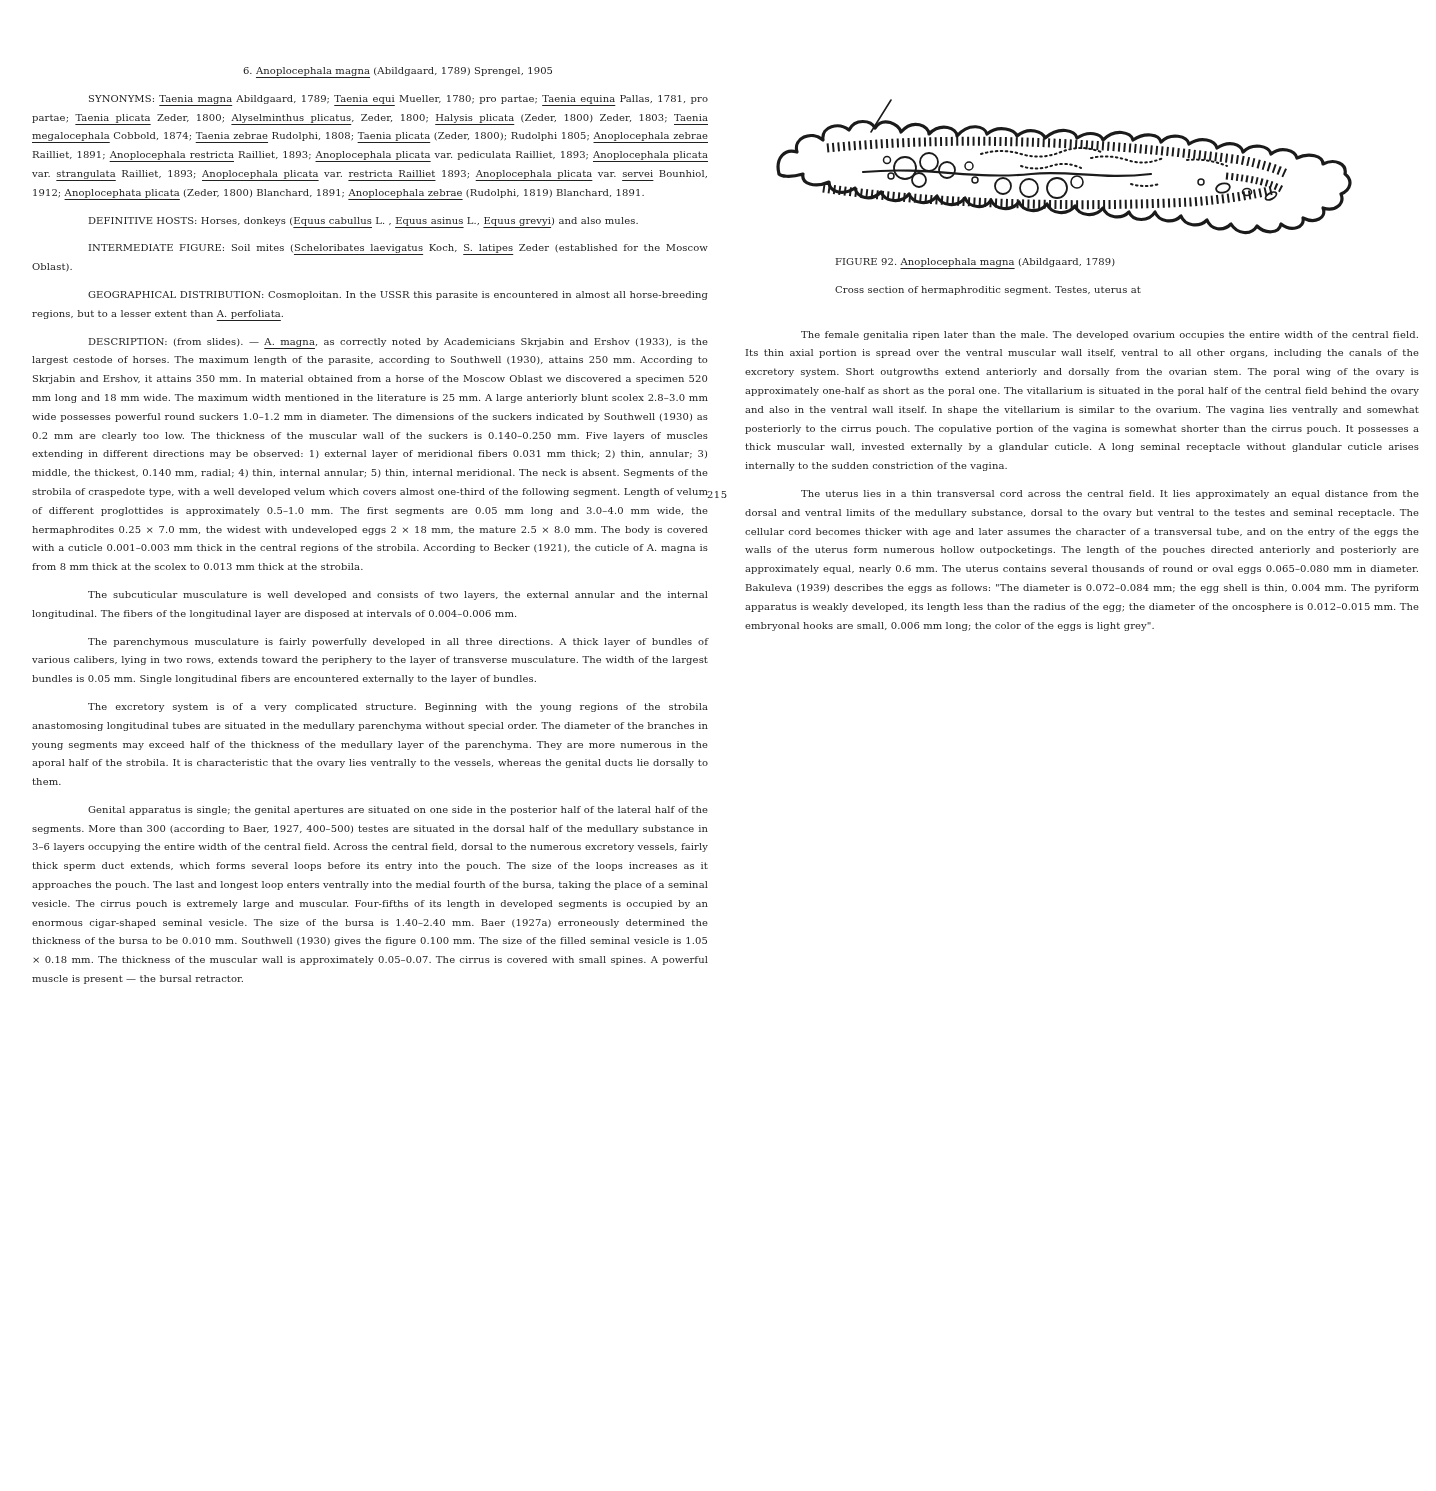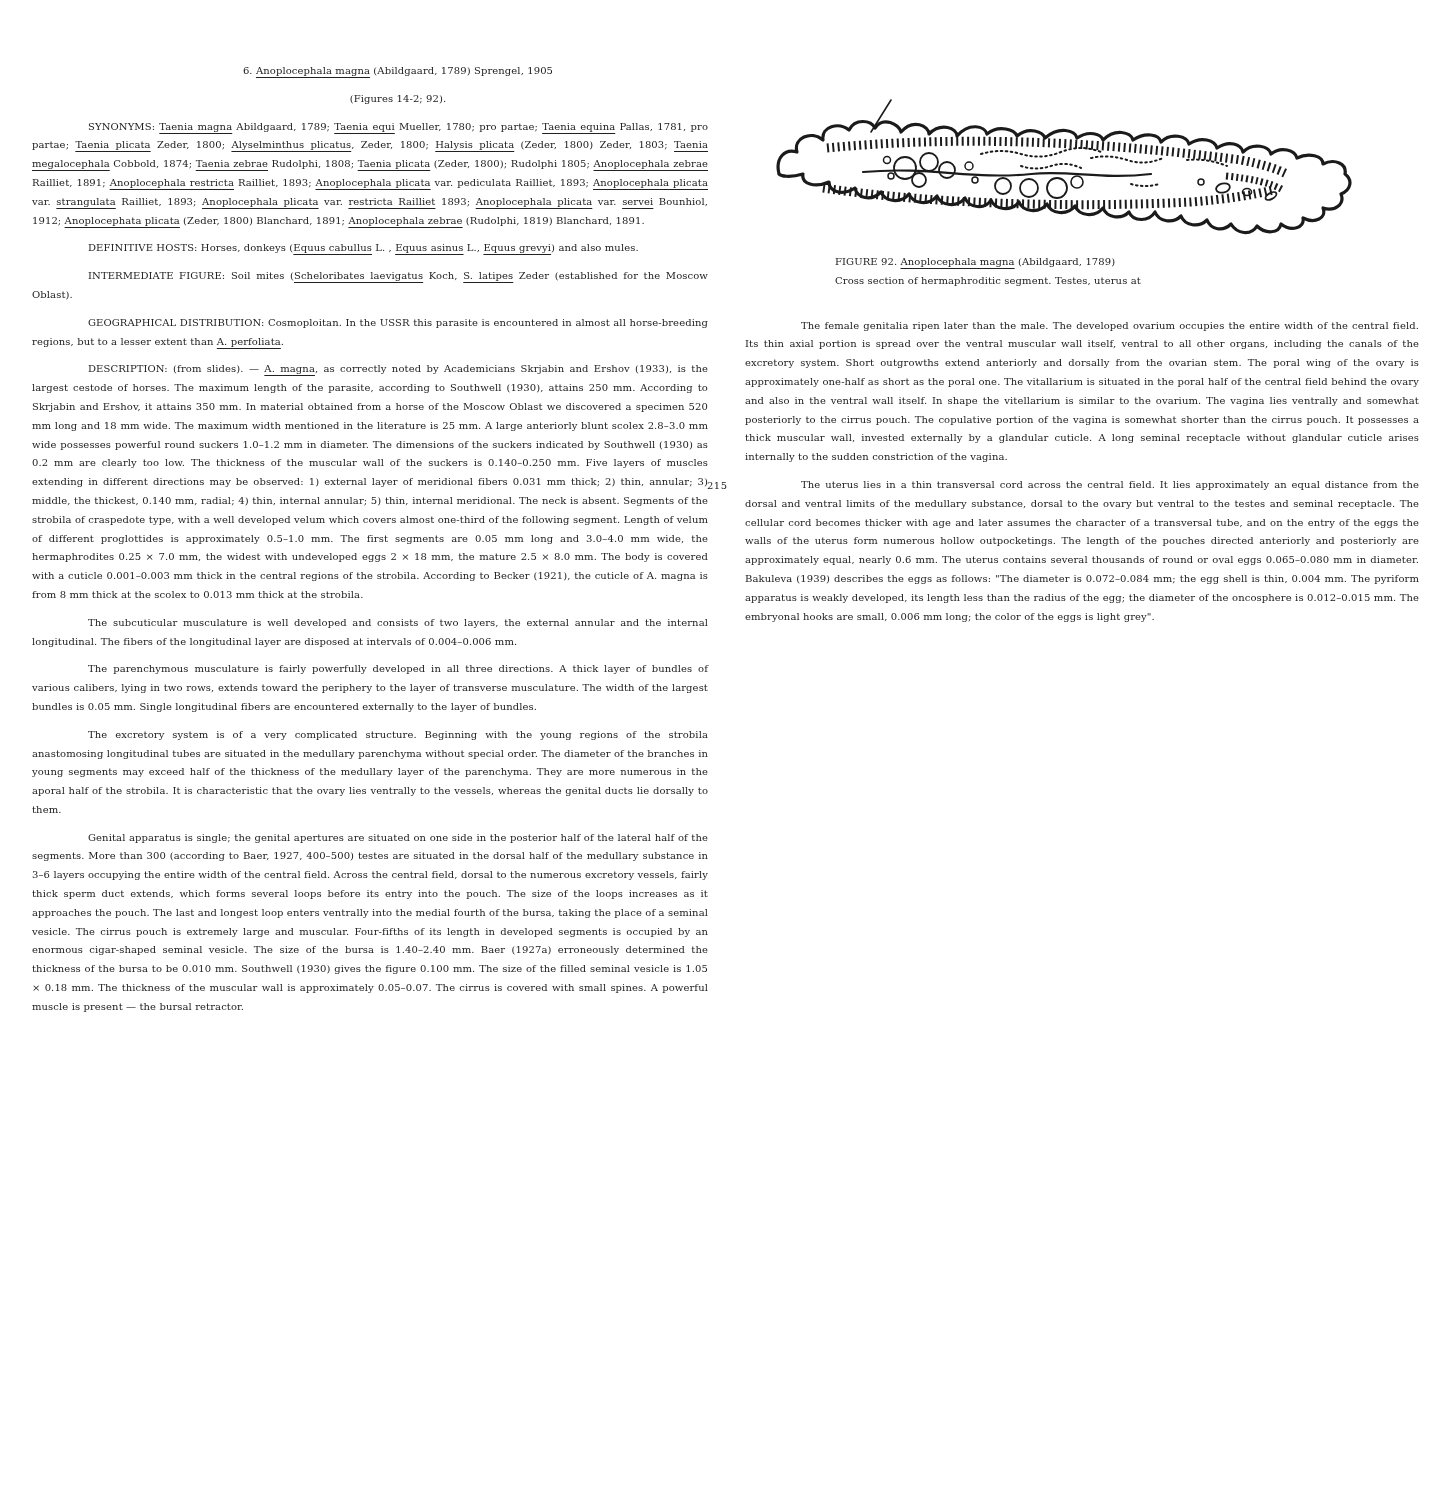--- a/index.html
+++ b/index.html
@@ -20,34 +20,33 @@
   }
   .col-left  { left:32px;  top:62px; width:676px; }
   .col-right { left:745px; top:96px; width:674px; }
   p.para { text-indent:56px; margin-bottom:9px; }
   .u { text-decoration:underline; text-underline-offset:2.5px; }
   .heading-line { text-align:center; text-indent:0; margin-bottom:6px; }
   .figures-line { text-align:center; text-indent:0; margin-bottom:23px; }
   .figure-wrap { margin:0 0 12px 26px; }
   .figure-wrap svg { display:block; }
   .fig-caption { margin-left:90px; text-align:left; text-indent:0; }
-  .fig-caption-label { }
+  .fig-caption-label { margin-bottom:9px; }
   .right-paras { margin-top:26px; }
   .uterus-wrap { position:relative; }
   .page-marker {
     position:absolute; left:-38px; top:1px;
     letter-spacing:0.5px;
   }
 </style>
 </head>
 <body>
 
 <div class="col col-left">
   <p class="para heading-line"><span>6.  </span><span class="u">Anoplocephala magna</span><span> (Abildgaard, 1789) Sprengel, 1905</span></p>
-  <p class="para figures-line">(Figures 14-2;  92).</p>
 
   <p class="para"><span>SYNONYMS:  </span><span class="u">Taenia magna</span><span> Abildgaard, 1789;  </span><span class="u">Taenia equi</span><span> Mueller, 1780; pro partae; </span><span class="u">Taenia equina</span><span> Pallas, 1781, pro partae;  </span><span class="u">Taenia plicata</span><span> Zeder, 1800; </span><span class="u">Alyselminthus plicatus</span><span>, Zeder, 1800;  </span><span class="u">Halysis plicata</span><span> (Zeder, 1800) Zeder, 1803; </span><span class="u">Taenia megalocephala</span><span> Cobbold, 1874;  </span><span class="u">Taenia zebrae</span><span> Rudolphi, 1808;  </span><span class="u">Taenia plicata</span><span> (Zeder, 1800);  Rudolphi 1805;  </span><span class="u">Anoplocephala zebrae</span><span> Railliet, 1891; </span><span class="u">Anoplocephala restricta</span><span> Railliet, 1893;  </span><span class="u">Anoplocephala plicata</span><span> var.  pediculata Railliet, 1893;  </span><span class="u">Anoplocephala plicata</span><span> var. </span><span class="u">strangulata</span><span> Railliet, 1893;  </span><span class="u">Anoplocephala plicata</span><span> var.  </span><span class="u">restricta Railliet</span><span> 1893;  </span><span class="u">Anoplocephala plicata</span><span> var. </span><span class="u">servei</span><span> Bounhiol, 1912;  </span><span class="u">Anoplocephata plicata</span><span> (Zeder, 1800)  Blanchard, 1891;  </span><span class="u">Anoplocephala zebrae</span><span> (Rudolphi, 1819) Blanchard, 1891.</span></p>
   <p class="para"><span>DEFINITIVE HOSTS:  Horses, donkeys (</span><span class="u">Equus cabullus</span><span> L. , </span><span class="u">Equus asinus</span><span> L., </span><span class="u">Equus grevyi</span><span>) and also mules.</span></p>
   <p class="para"><span>INTERMEDIATE FIGURE:  Soil mites (</span><span class="u">Scheloribates laevigatus</span><span> Koch, </span><span class="u">S. latipes</span><span> Zeder (established for the Moscow Oblast).</span></p>
   <p class="para"><span>GEOGRAPHICAL DISTRIBUTION:  Cosmoploitan.  In the USSR this parasite is encountered in almost all horse-breeding regions, but to a lesser extent than </span><span class="u">A. perfoliata</span><span>.</span></p>
   <p class="para"><span>DESCRIPTION:  (from slides).  — </span><span class="u">A. magna</span><span>, as correctly noted by Academicians Skrjabin and Ershov (1933), is the largest cestode of horses.  The maximum length of the parasite, according to Southwell (1930), attains 250 mm.  According to Skrjabin and Ershov, it attains 350 mm.  In material obtained from a horse of the Moscow Oblast we discovered a specimen 520 mm long and 18 mm wide.  The maximum width mentioned in the literature is 25 mm.  A large anteriorly blunt scolex 2.8–3.0 mm wide possesses powerful round suckers 1.0–1.2 mm in diameter. The dimensions of the suckers indicated by Southwell (1930) as 0.2 mm are clearly too low.  The thickness of the muscular wall of the suckers is 0.140–0.250 mm. Five layers of muscles extending in different directions may be observed:  1)  external layer of meridional fibers 0.031 mm thick;  2)  thin, annular;  3)  middle, the thickest, 0.140 mm, radial;  4)  thin, internal annular;  5)  thin, internal meridional.  The neck is absent.  Segments of the strobila of craspedote type, with a well developed velum which covers almost one-third of the following segment. Length of velum of different proglottides is approximately 0.5–1.0 mm.  The first segments are 0.05 mm long and 3.0–4.0 mm wide, the hermaphrodites 0.25 × 7.0 mm, the widest with undeveloped eggs 2 × 18 mm, the mature 2.5 × 8.0 mm.  The body is covered with a cuticle 0.001–0.003 mm thick in the central regions of the strobila. According to Becker (1921), the cuticle of A. magna is from 8 mm thick at the scolex to 0.013 mm thick at the strobila.</span></p>
   <p class="para"><span>The subcuticular musculature is well developed and consists of two layers, the external annular and the internal longitudinal.  The fibers of the longitudinal layer are disposed at intervals of 0.004–0.006 mm.</span></p>
   <p class="para"><span>The parenchymous musculature is fairly powerfully developed in all three directions.  A thick layer of bundles of various calibers, lying in two rows, extends toward the periphery to the layer of transverse musculature.  The width of the largest bundles is 0.05 mm.  Single longitudinal fibers are encountered externally to the layer of bundles.</span></p>
   <p class="para"><span>The excretory system is of a very complicated structure.  Beginning with the young regions of the strobila anastomosing longitudinal tubes are situated in the medullary parenchyma without special order.  The diameter of the branches in young segments may exceed half of the thickness of the medullary layer of the parenchyma.  They are more numerous in the aporal half of the strobila.  It is characteristic that the ovary lies ventrally to the vessels, whereas the genital ducts lie dorsally to them.</span></p>
   <p class="para"><span>Genital apparatus is single;  the genital apertures are situated on one side in the posterior half of the lateral half of the segments.  More than 300 (according to Baer, 1927, 400–500) testes are situated in the dorsal half of the medullary substance in 3–6 layers occupying the entire width of the central field.  Across the central field, dorsal to the numerous excretory vessels, fairly thick sperm duct extends, which forms several loops before its entry into the pouch.  The size of the loops increases as it approaches the pouch.  The last and longest loop enters ventrally into the medial fourth of the bursa, taking the place of a seminal vesicle. The cirrus pouch is extremely large and muscular.  Four-fifths of its length in developed segments is occupied by an enormous cigar-shaped seminal vesicle.  The size of the bursa is 1.40–2.40 mm.  Baer (1927a) erroneously determined the thickness of the bursa to be 0.010 mm.  Southwell (1930) gives the figure 0.100 mm.  The size of the filled seminal vesicle is 1.05 × 0.18 mm.  The thickness of the muscular wall is approximately 0.05–0.07.  The cirrus is covered with small spines.  A powerful muscle is present — the bursal retractor.</span></p>

